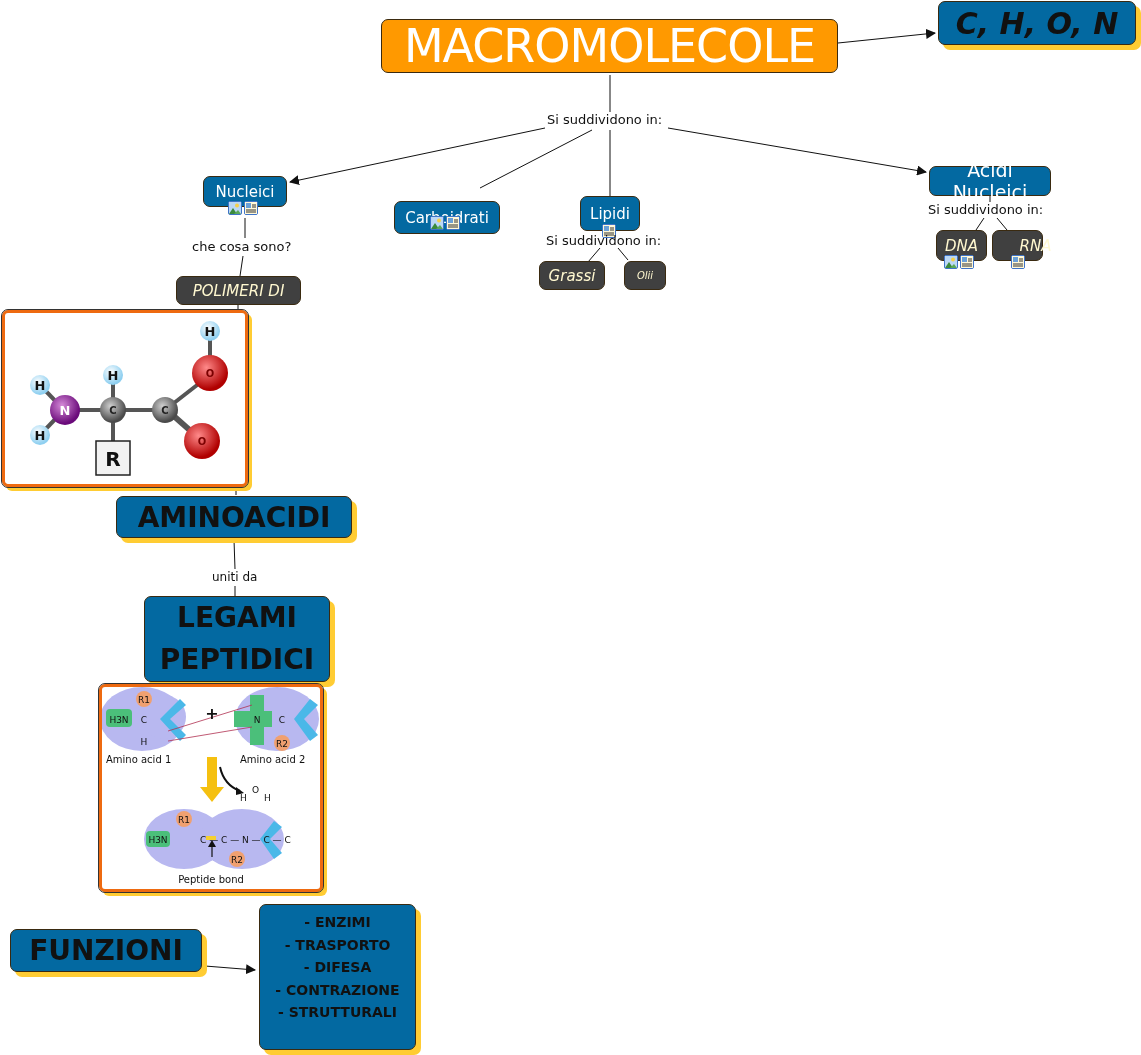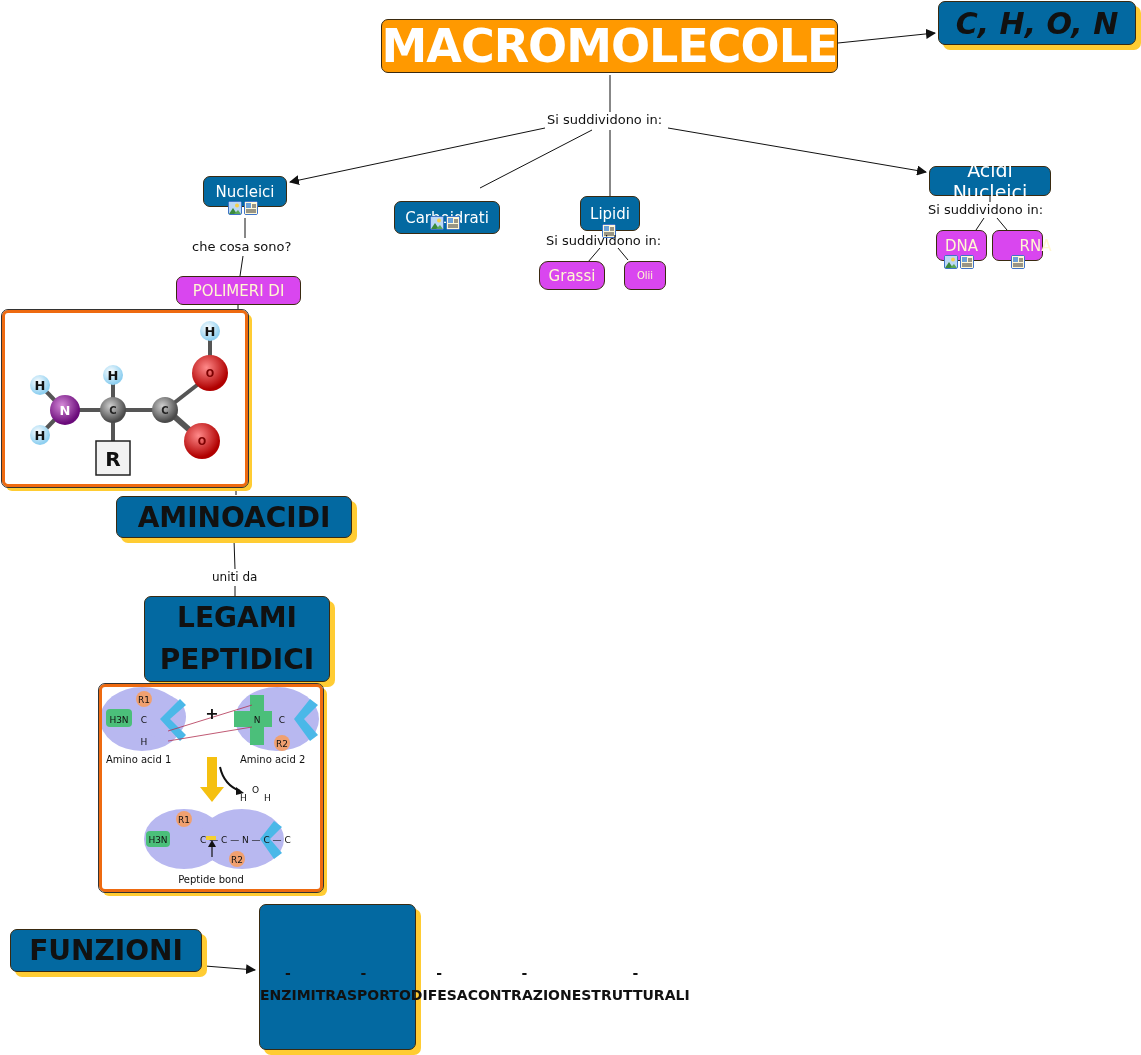--- a/index.html
+++ b/index.html
@@ -1,21 +1,21 @@
 <!DOCTYPE html>
 <html><head>
 <meta charset="utf-8">
 <style>
   html, body { margin:0; padding:0; background:#ffffff; }
   body { width:1141px; height:1055px; position:relative; overflow:hidden; font-family:"DejaVu Sans", sans-serif; }
   #edges { position:absolute; left:0; top:0; width:1141px; height:1055px; pointer-events:none; }
   .node { position:absolute; box-sizing:border-box; border:1px solid #3a2a10; border-radius:7px; display:flex; align-items:center; justify-content:center; text-align:center; cursor:pointer; }
   .node.orange { background:#0369a1; color:#ffffff; }
   .node.amber { background:#ff9900; color:#ffffff; }
-  .node.yellow { background:#d946ef; color:#fff8d0; }
+  .node.yellow { background:#404040; color:#fff8d0;font-style:italic; }
   .node.shadow { box-shadow:5px 5px 0 #ffcc33; }
   .node.bold-black { color:#111; font-family:"DejaVu Sans", sans-serif; font-weight:bold; }
   .link-label { position:absolute; font-size:13px; color:#111; background:#fff; padding:0 2px; white-space:nowrap; }
   .res-icons { position:absolute; display:flex; gap:2px; }
   .res-icon { width:14px; height:14px; box-sizing:border-box; border:1px solid #3f74c8; border-radius:2px; background:#dbe9ff; display:inline-flex; align-items:center; justify-content:center; cursor:pointer; }
   .res-icon svg { width:12px; height:12px; }
   .img-box { position:absolute; box-sizing:border-box; background:#fff; border:3px solid #ee6a10; border-radius:6px; box-shadow:4px 4px 0 #ffcc33; outline:1px solid #333; }
 </style>
 </head>
 <body>
@@ -41,21 +41,21 @@
     <line x1="235" y1="586" x2="235" y2="596"></line>
     <line x1="600" y1="248" x2="588" y2="262"></line>
     <line x1="618" y1="248" x2="628" y2="260"></line>
     <line x1="990" y1="196" x2="990" y2="202"></line>
     <line x1="984" y1="218" x2="976" y2="230"></line>
     <line x1="997" y1="218" x2="1007" y2="230"></line>
     <line x1="205" y1="966" x2="255" y2="970" marker-end="url(#arr)"></line>
   </g>
 </svg>
 
-<div class="node amber" style="left:381px;top:19px;width:457px;height:54px;font-size:46px;font-family:'DejaVu Sans',sans-serif;font-weight:bold;letter-spacing:-1px;">
+<div class="node amber" style="left:381px;top:19px;width:457px;height:54px;font-size:46px;font-family:'DejaVu Sans',sans-serif;font-weight:normal;letter-spacing:-1px;">
   <span>MACROMOLECOLE</span>
 </div>
 
 <div class="node orange shadow bold-black" style="left:938px;top:1px;width:198px;height:44px;font-size:30px;font-style:italic;">
   <span>C, H, O, N</span>
 </div>
 
 <div class="link-label" style="left:545px;top:112px;">Si suddividono in:</div>
 
 <div class="node orange" style="left:203px;top:176px;width:84px;height:31px;font-size:15px;">
@@ -121,21 +121,21 @@
         <g stroke="#333" stroke-width="1">
           <line x1="1" y1="8" x2="11" y2="8"></line>
           <line x1="1" y1="10" x2="11" y2="10"></line>
           <line x1="7" y1="3" x2="11" y2="3"></line>
           <line x1="7" y1="5" x2="11" y2="5"></line>
         </g>
       </svg>
     </span>
 </div>
 <div class="link-label" style="left:544px;top:233px;background:transparent;">Si suddividono in:</div>
-<div class="node yellow" style="left:539px;top:261px;width:66px;height:29px;font-size:15px;border-radius:9px;">
+<div class="node yellow" style="left:539px;top:261px;width:66px;height:29px;font-size:15px;">
   <span>Grassi</span>
 </div>
 <div class="node yellow" style="left:624px;top:261px;width:42px;height:29px;font-size:10px;">
   <span>Olii</span>
 </div>
 
 <div class="node orange" style="left:929px;top:166px;width:122px;height:30px;font-size:19px;">
   <span>Acidi Nucleici</span>
 </div>
 <div class="link-label" style="left:926px;top:202px;">Si suddividono in:</div>
@@ -302,19 +302,19 @@
     <line x1="110" y1="170" x2="110" y2="155" stroke="#111" stroke-width="1.2"></line>
     <path d="M106,160 L110,153 L114,160 z" fill="#111"></path>
     <text x="109" y="196" text-anchor="middle" font-size="10" fill="#111">Peptide bond</text>
   </svg>
 </div>
 
 <div class="node orange shadow bold-black" style="left:10px;top:929px;width:192px;height:43px;font-size:28px;">
   <span>FUNZIONI</span>
 </div>
 
-<div class="node orange shadow bold-black" style="left:259px;top:904px;width:157px;height:146px;font-size:14px;flex-direction:row;justify-content:flex-start;padding-top:14px;line-height:22.5px;">
+<div class="node orange shadow bold-black" style="left:259px;top:904px;width:157px;height:146px;font-size:14px;flex-direction:column;justify-content:flex-start;padding-top:6px;line-height:22.5px;">
   <span>- ENZIMI</span>
   <span>- TRASPORTO</span>
   <span>- DIFESA</span>
   <span>- CONTRAZIONE</span>
   <span>- STRUTTURALI</span>
 </div>
 
 </body></html>

